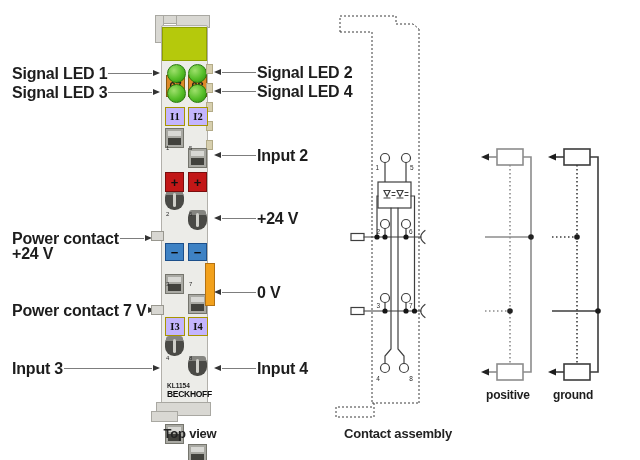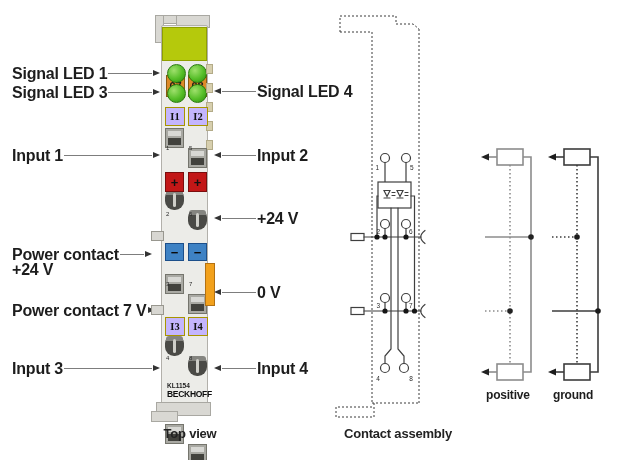--- a/index.html
+++ b/index.html
@@ -66,44 +66,44 @@
   <div class="co co-l" style="top:65px">
     <span class="co-txt">Signal LED 1</span>
     <span class="co-line"></span>
     <span class="ah ah-r"></span>
   </div>
   <div class="co co-l" style="top:84px">
     <span class="co-txt">Signal LED 3</span>
     <span class="co-line"></span>
     <span class="ah ah-r"></span>
   </div>
-  <div class="co co-l" style="top:147px">
-    <span class="co-txt">Input 1</span>
-    <span class="co-line"></span>
-    <span class="ah ah-r"></span>
-  </div>
-  <div class="co-2line" style="top:247px">
+  <div class="co-2line" style="top:231px">
     <span class="lines">
       <span class="co-txt">Power contact</span>
       <span class="co-txt">+24 V</span>
     </span>
     <span class="co-line"></span>
     <span class="ah ah-r"></span>
   </div>
   <div class="co co-l short" style="top:302px">
     <span class="co-txt">Power contact 7 V</span>
     <span class="co-line"></span>
     <span class="ah ah-r"></span>
   </div>
   <div class="co co-l" style="top:360px">
     <span class="co-txt">Input 3</span>
     <span class="co-line"></span>
     <span class="ah ah-r"></span>
   </div>
 
+  <div class="co co-r" style="top:64px">
+    <span class="ah ah-l"></span>
+    <span class="co-line-fix"></span>
+    <span class="co-txt">Signal LED 2</span>
+  </div>
   <div class="co co-r" style="top:83px">
     <span class="ah ah-l"></span>
     <span class="co-line-fix"></span>
     <span class="co-txt">Signal LED 4</span>
   </div>
   <div class="co co-r" style="top:147px">
     <span class="ah ah-l"></span>
     <span class="co-line-fix"></span>
     <span class="co-txt">Input 2</span>
   </div>

